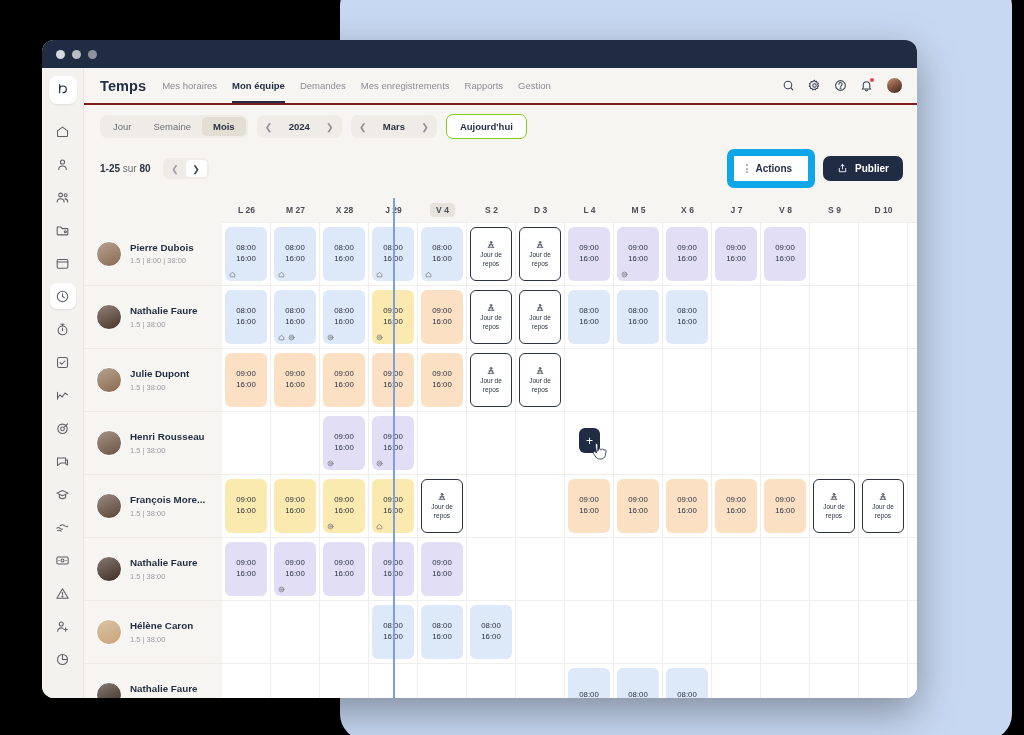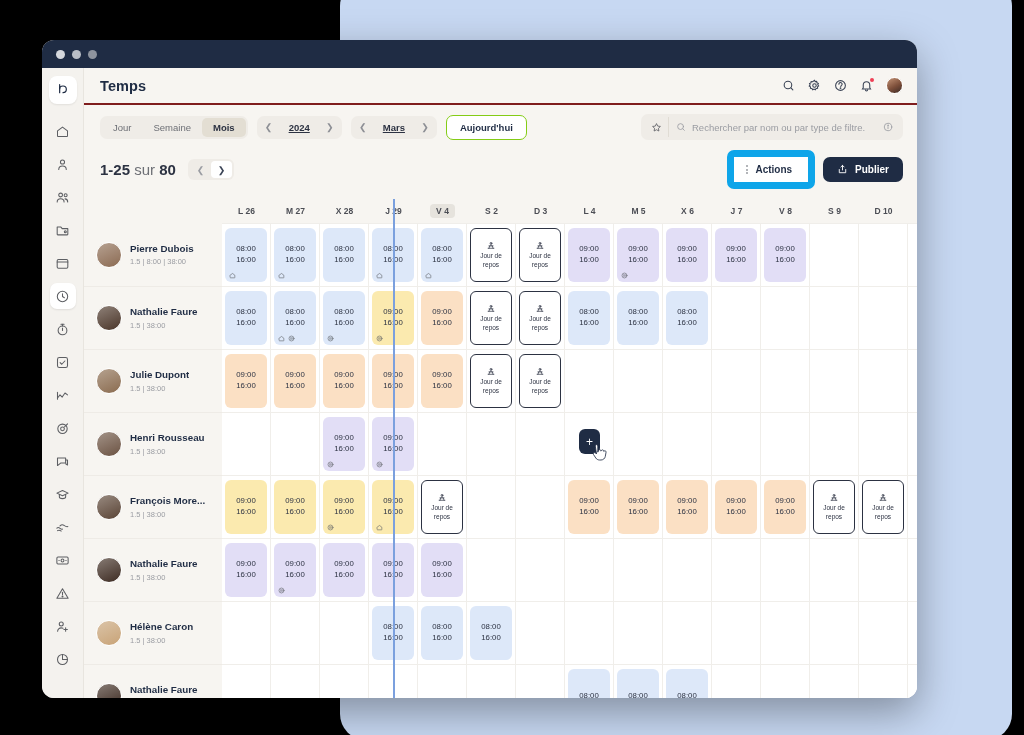--- a/index.html
+++ b/index.html
@@ -120,21 +120,21 @@
   .seg-btn.active { background: #e3ded3; color: #2c3242; font-weight: 600; }
 
   .stepper {
     display: flex; align-items: center; background: #efece7;
     border-radius: 7px; padding: 3px 4px; gap: 2px;
   }
   .step-arrow {
     width: 16px; height: 17px; display: flex; align-items: center; justify-content: center;
     color: #8d8f95; font-size: 9px; border: none; background: transparent; cursor: pointer;
   }
-  .step-val { font-size: 9.5px; color: #2c3242; font-weight: 600; padding: 0 10px; text-decoration: underline; }
+  .step-val { font-size: 9.5px; color: #2c3242; font-weight: 600; padding: 0 10px; }
 
   .today-btn {
     background: #ffffff; border: 1px solid #84cc16; border-radius: 7px;
     font-size: 9.5px; font-weight: 700; color: #1f2c44;
     padding: 6px 13px; font-family: inherit; cursor: pointer;
   }
 
   .search-wrap {
     margin-left: auto; display: flex; align-items: center;
     background: #efece7; border-radius: 7px; padding: 3px; gap: 0;
@@ -154,21 +154,21 @@
     border: none; background: transparent; outline: none; font-family: inherit;
     font-size: 9.5px; color: #4c4e55; width: 100%;
   }
   .search-field input::placeholder { color: #9a9ca2; }
   .info-ico { color: #9a9ca2; display: flex; }
   .info-ico svg { width: 10px; height: 10px; }
 
   .toolbar-row2 {
     display: flex; align-items: center; margin-top: 10px;
   }
-  .count-txt { font-size: 15px; color: #6d6f75; }
+  .count-txt { font-size: 10px; color: #6d6f75; }
   .count-txt b { color: #2c3242; font-weight: 700; }
   .pager { display: flex; margin-left: 12px; border-radius: 6px; overflow: hidden; background: #efece7; padding: 2px; }
   .pager button {
     width: 21px; height: 17px; border: none; background: transparent; cursor: pointer;
     color: #9a9ca2; font-size: 9px; border-radius: 4px; font-family: inherit;
   }
   .pager button.on { background: #ffffff; color: #3b4456; }
 
   .right-btns { margin-left: auto; display: flex; gap: 8px; align-items: center; }
   .actions-btn {
@@ -444,20 +444,28 @@
               </svg>
             </span>
           </div>
         </div>
     </nav>
 
     <div class="main">
 
       <div class="topnav">
         <div class="app-title">Temps</div>
+        <div class="nav-tabs" id="nav-tabs">
+            <span class="nav-tab">Mes horaires</span>
+            <span class="nav-tab active">Mon équipe</span>
+            <span class="nav-tab">Demandes</span>
+            <span class="nav-tab">Mes enregistrements</span>
+            <span class="nav-tab">Rapports</span>
+            <span class="nav-tab">Gestion</span>
+          </div>
         <div class="top-actions">
           <span class="top-ico">
             <svg viewBox="0 0 24 24" fill="none" stroke="currentColor" stroke-width="2" stroke-linecap="round">
                 <circle cx="11" cy="11" r="7"></circle>
                 <path d="M20 20l-3.5-3.5"></path>
               </svg>
           </span>
           <span class="top-ico">
             <svg viewBox="0 0 24 24" fill="none" stroke="currentColor" stroke-width="2">
                 <circle cx="12" cy="12" r="3.2"></circle>
@@ -497,41 +505,20 @@
           </div>
 
           <div class="stepper">
             <button class="step-arrow">❮</button>
             <span class="step-val">Mars</span>
             <button class="step-arrow">❯</button>
           </div>
 
           <button class="today-btn">Aujourd'hui</button>
 
-          <div class="search-wrap">
-            <button class="star-btn">
-              <svg viewBox="0 0 24 24" fill="none" stroke="currentColor" stroke-width="1.8" stroke-linejoin="round">
-                  <path d="M12 3.5l2.6 5.4 5.9.8-4.3 4.1 1 5.9-5.2-2.8-5.2 2.8 1-5.9L3.5 9.7l5.9-.8z"></path>
-                </svg>
-            </button>
-            <div class="search-field">
-              <svg viewBox="0 0 24 24" fill="none" stroke="currentColor" stroke-width="2" stroke-linecap="round">
-                  <circle cx="11" cy="11" r="7"></circle>
-                  <path d="M20 20l-3.5-3.5"></path>
-                </svg>
-              <input type="text" placeholder="Rechercher par nom ou par type de filtre." style="">
-              <span class="info-ico">
-                <svg viewBox="0 0 24 24" fill="none" stroke="currentColor" stroke-width="2" stroke-linecap="round">
-                    <circle cx="12" cy="12" r="9"></circle>
-                    <path d="M12 11v5"></path>
-                    <circle cx="12" cy="7.8" r=".7" fill="currentColor"></circle>
-                  </svg>
-              </span>
-            </div>
-          </div>
         </div>
 
         <div class="toolbar-row2">
           <div class="count-txt">
             <b>1-25</b>
             <span>sur</span>
             <b>80</b>
           </div>
           <div class="pager">
             <button>❮</button>

